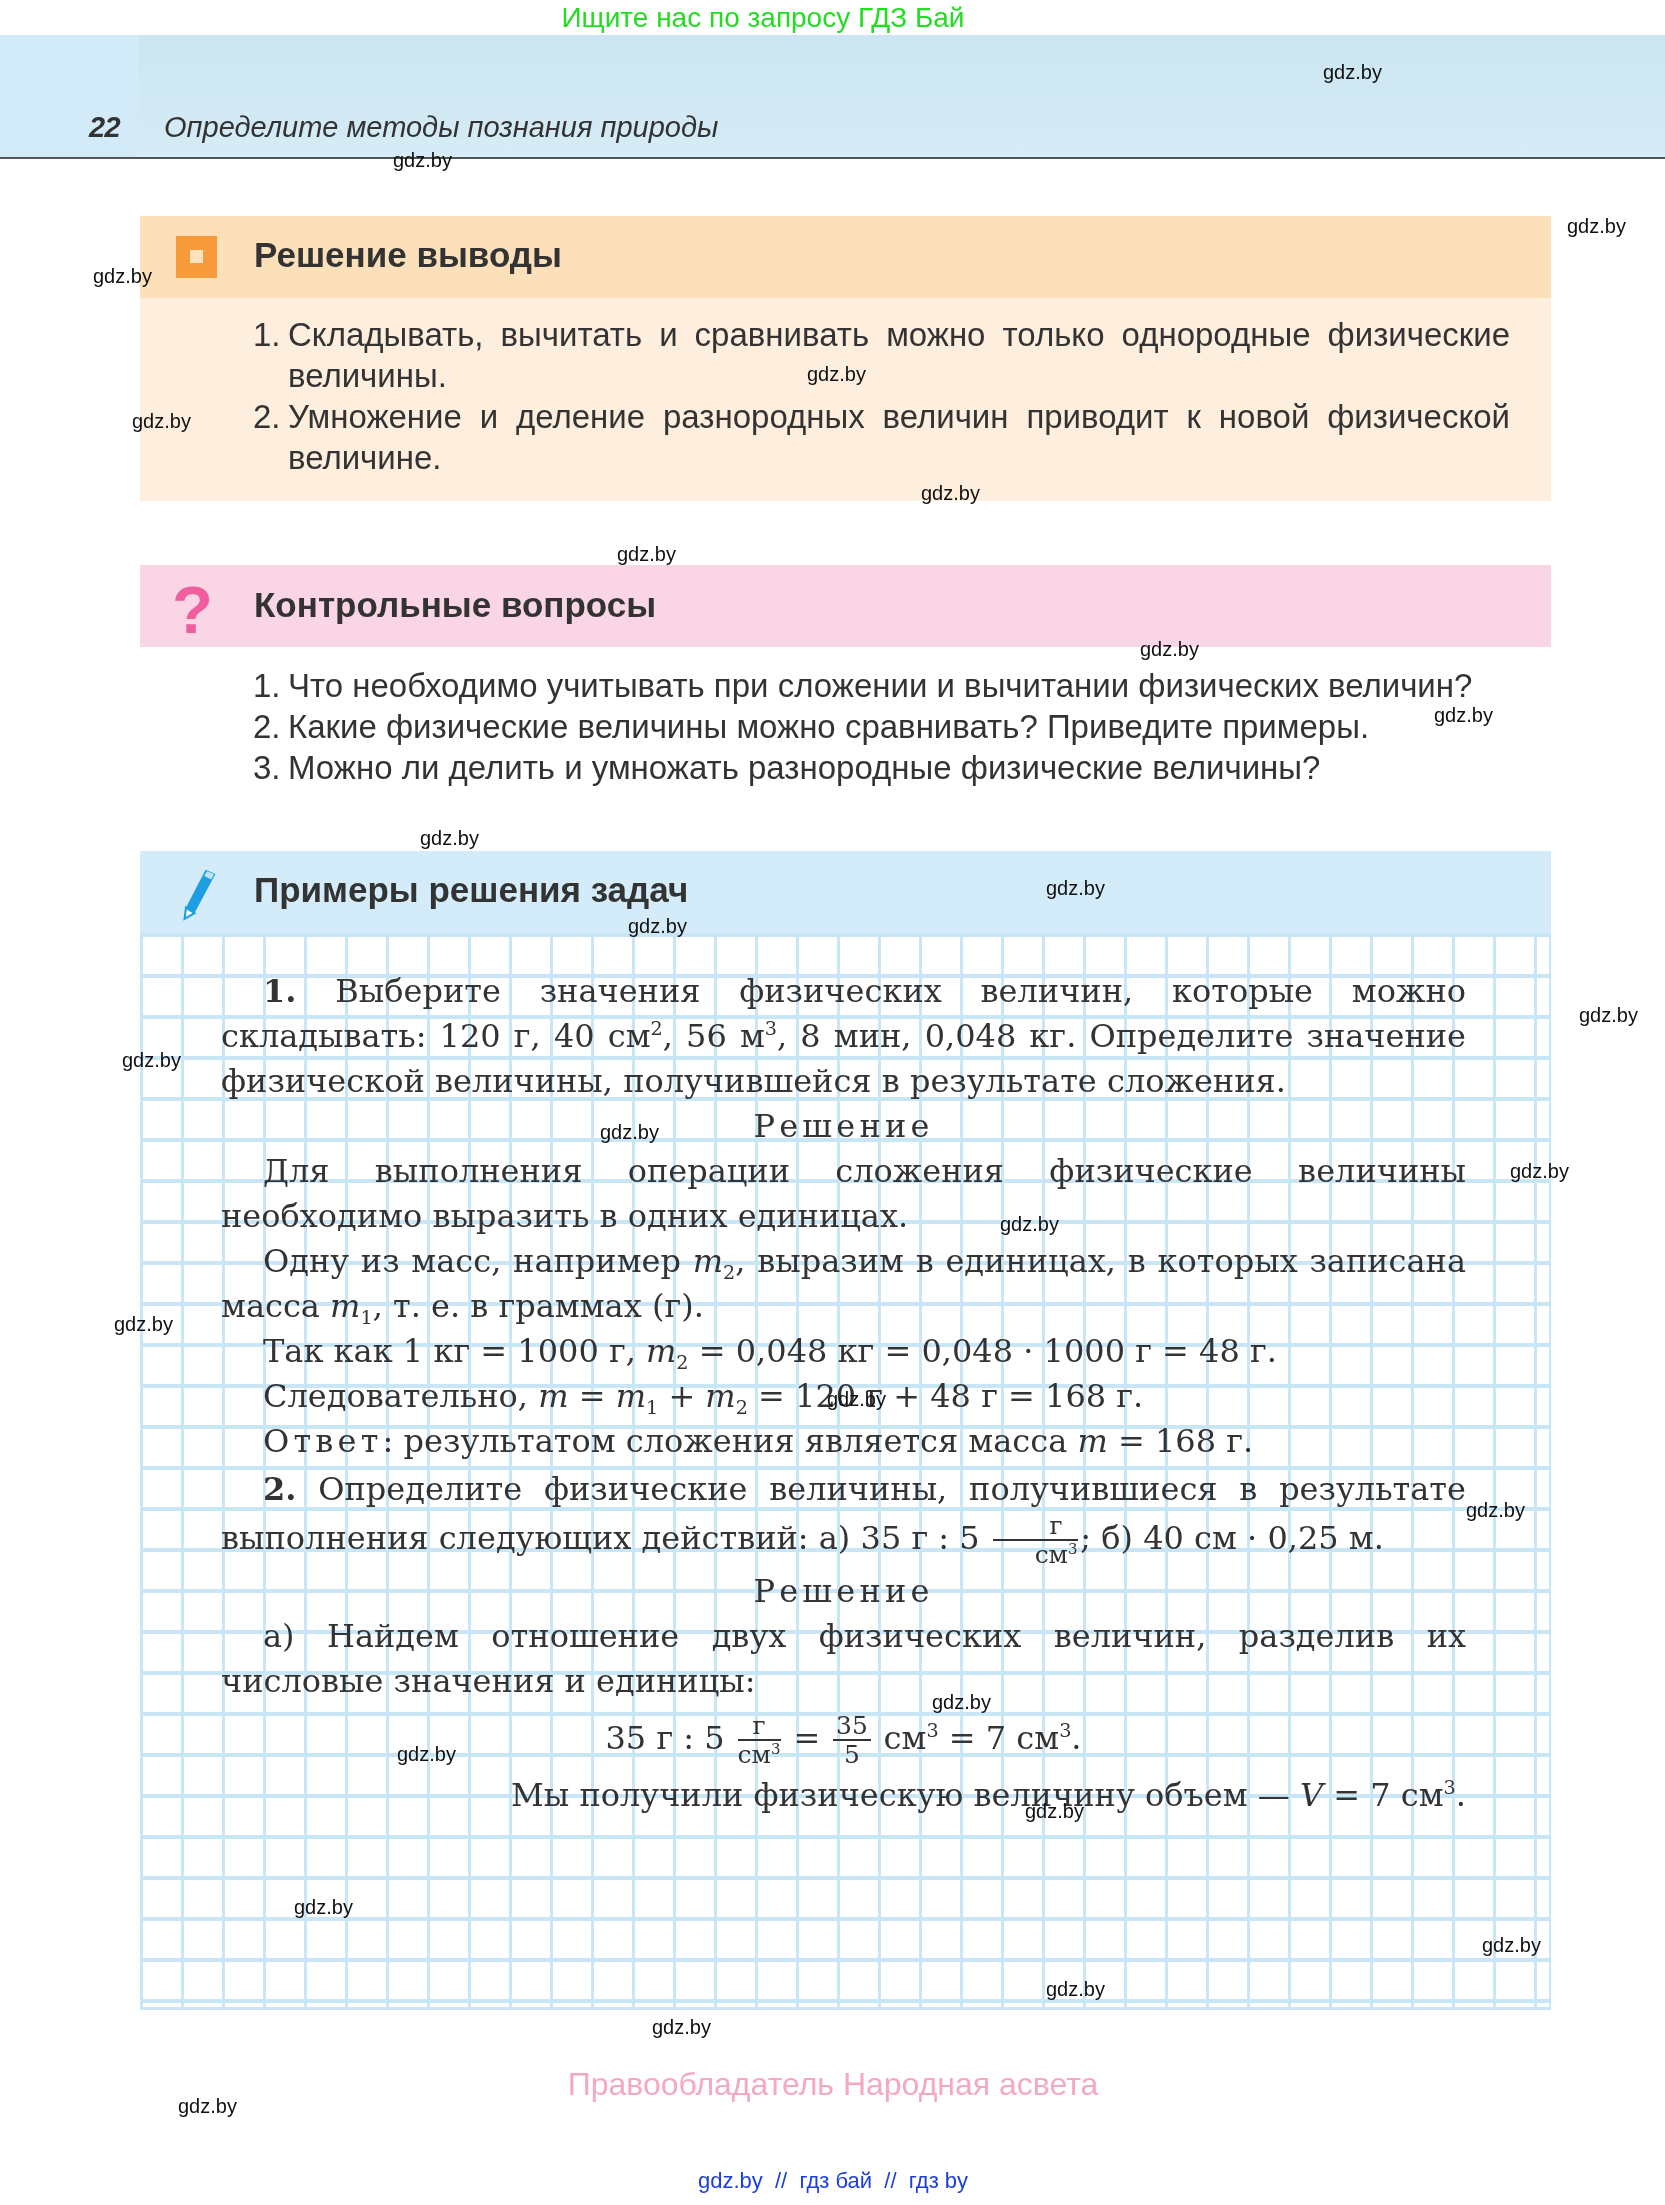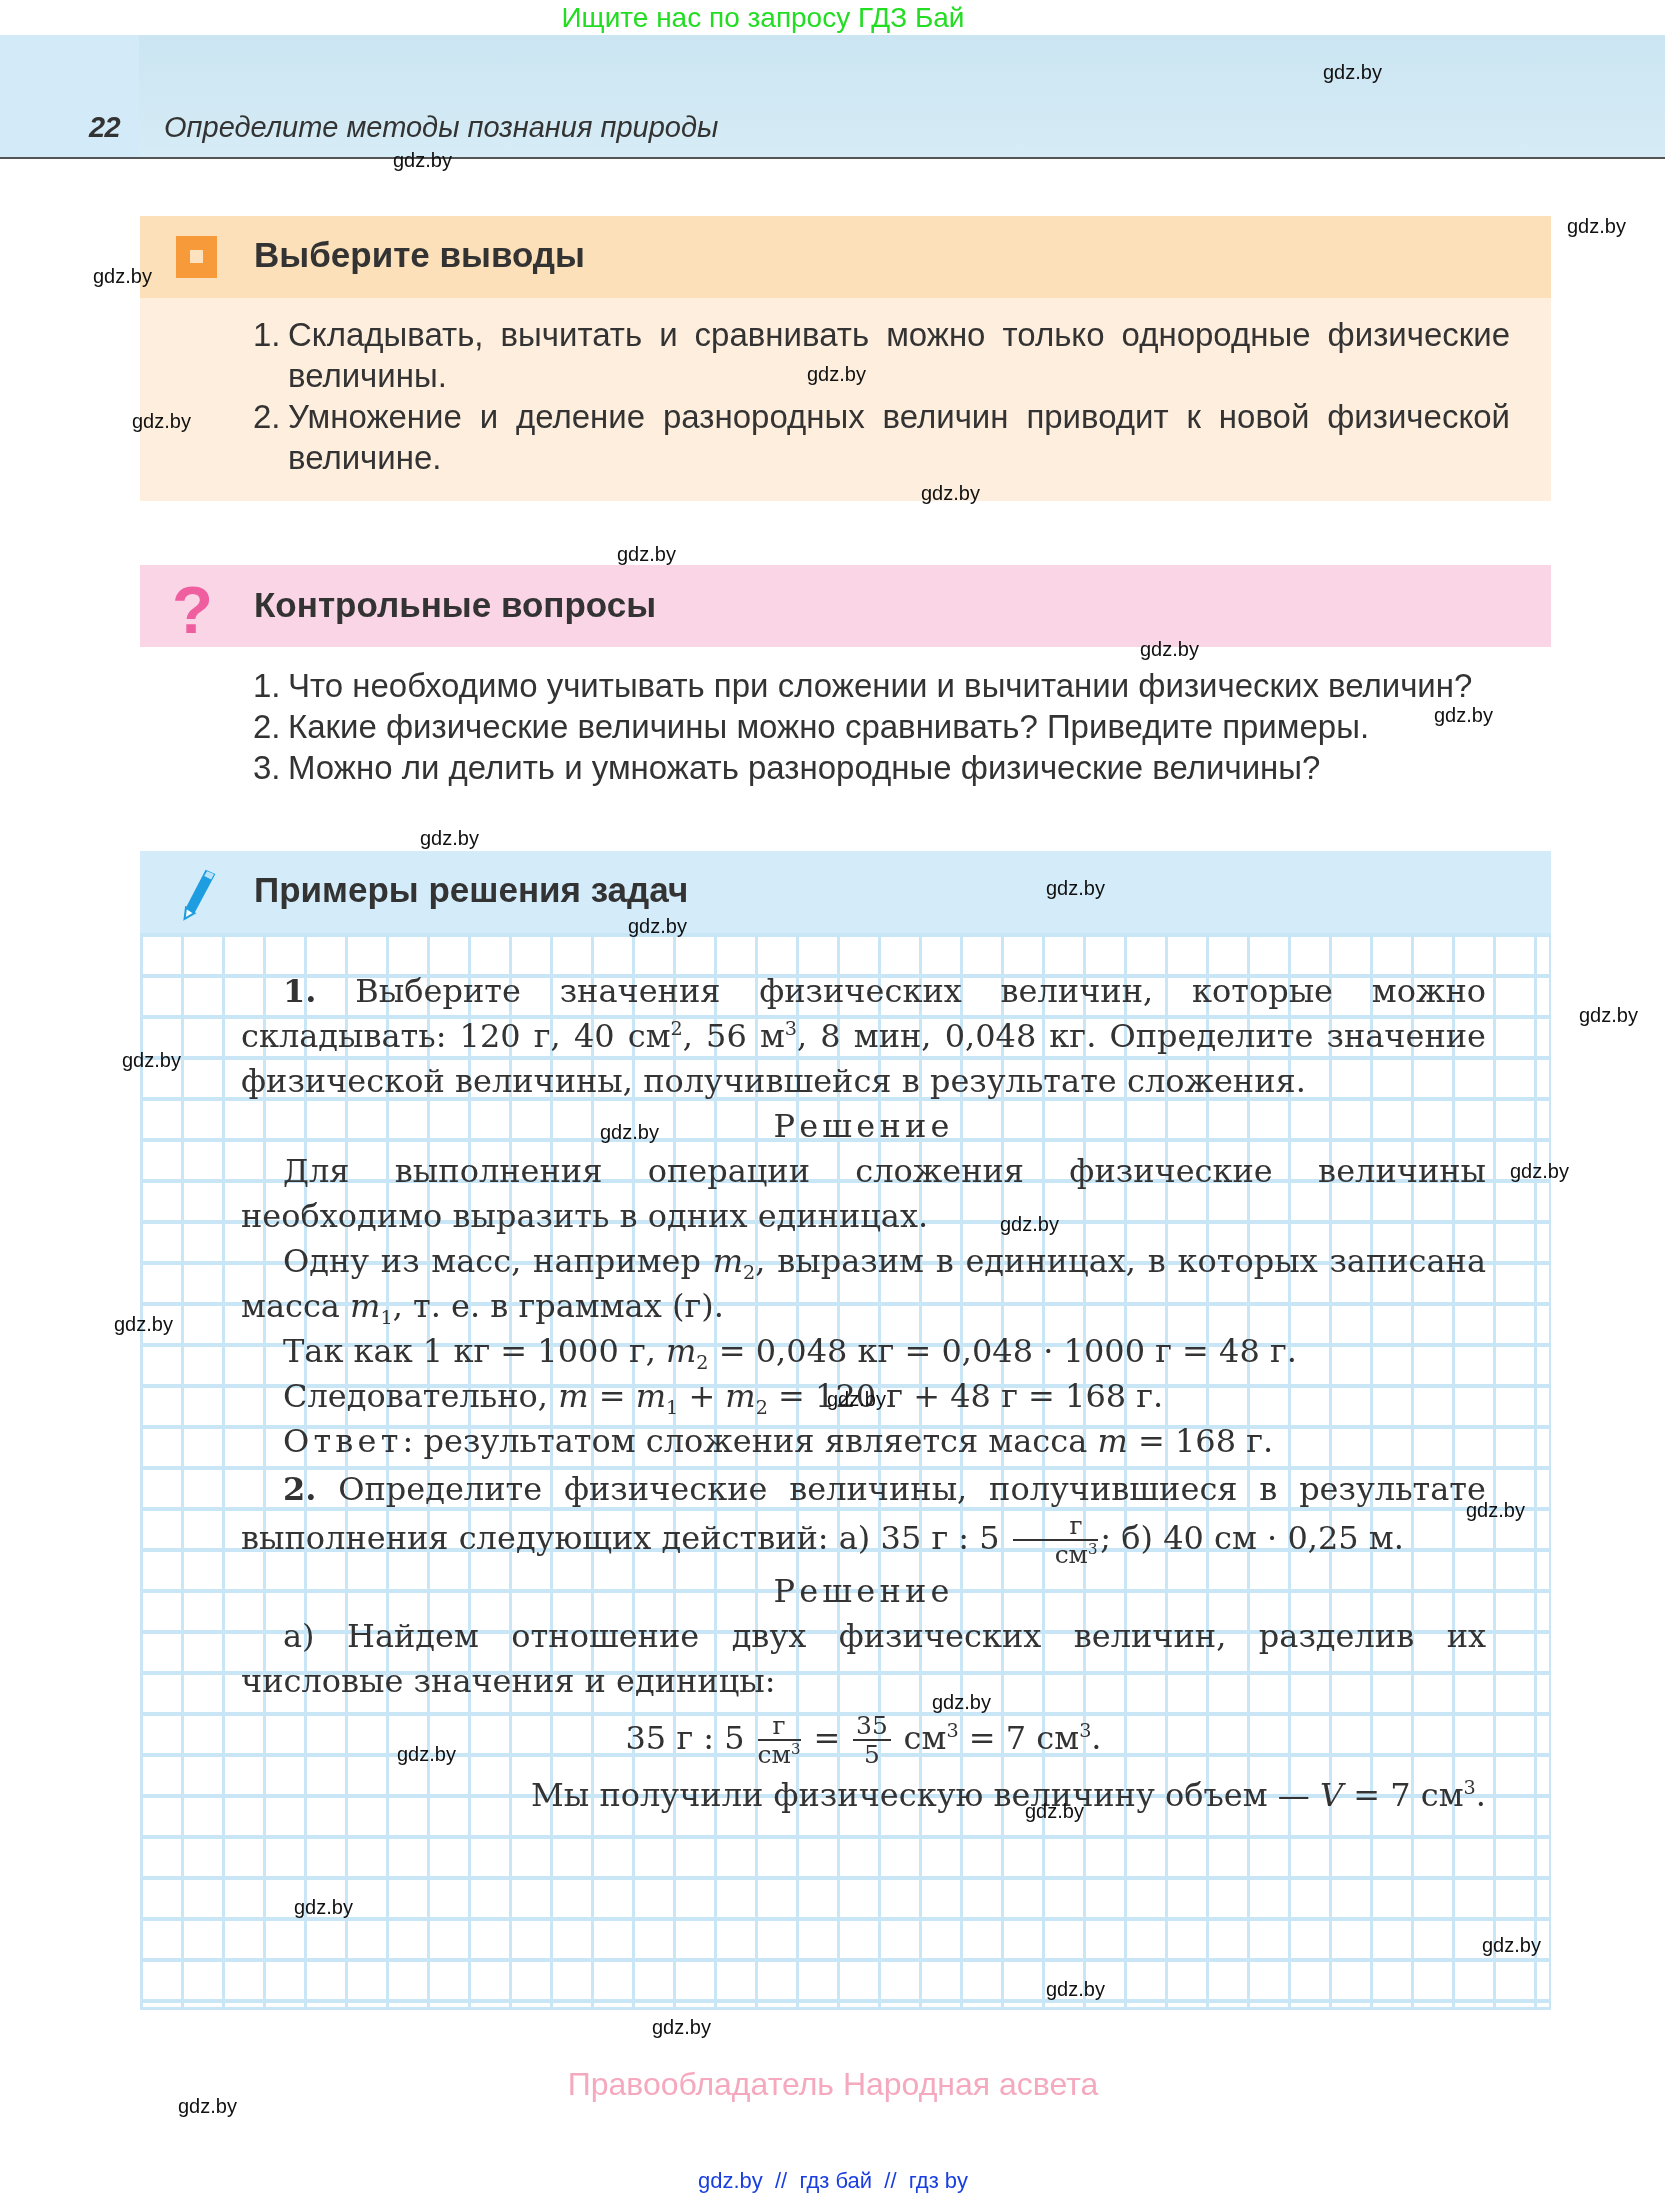--- a/index.html
+++ b/index.html
@@ -34,21 +34,21 @@
   .box-blue-head{left:140px;top:851px;width:1411px;height:82px;background:#d4ecfa;}
   .pencil-icon{left:179px;top:867px;width:42px;height:56px;}
 
   .grid{left:140px;top:933px;width:1411px;height:1077px;
     background-color:#ffffff;
     background-image:
       linear-gradient(#c9e6f7 0,#c9e6f7 3.5px,transparent 3.5px),
       linear-gradient(90deg,#c9e6f7 0,#c9e6f7 2.8px,transparent 2.8px);
     background-size:41px 41px, 41px 41px;
     border-right:2.8px solid #c9e6f7;border-bottom:3.5px solid #c9e6f7;box-sizing:border-box;}
-  .serif{font-family:"DejaVu Serif","Liberation Serif",serif;color:#333;margin-left:20px;}
+  .serif{font-family:"DejaVu Serif","Liberation Serif",serif;color:#333;}
   .prob{left:221px;width:1245px;font-size:32px;line-height:45px;}
   .prob p{margin:0;text-align:justify;}
   .prob .indent{text-indent:42px;}
   .centered{text-align:center !important;letter-spacing:4.2px;}
   .it{font-style:italic;}
   sub,sup{font-size:0.6em;line-height:0;}
   .frac{display:inline-block;vertical-align:middle;text-align:center;font-size:0.78em;line-height:1.1;margin:0 2.8px;}
   .frac .n{display:block;border-bottom:2.1px solid #333;padding:0 2.8px;}
   .frac .d{display:block;}
   .eq{text-align:center !important;}
@@ -63,21 +63,21 @@
 <div class="abs page-header">
     <div class="left-strip"></div>
   </div>
 <div class="abs header-rule"></div>
 <div class="abs page-num">22</div>
 <div class="abs page-title">Определите методы познания природы</div>
 
 <div class="abs box-orange-head"></div>
 <div class="abs box-orange-body"></div>
 <div class="abs sq-icon"></div>
-<div class="abs sec-title" style="left:254px;top:235px;">Выберите выводы</div>
+<div class="abs sec-title" style="left:254px;top:235px;">Решение выводы</div>
 <div class="abs list list-text" style="top:314px;">
   <div class="item">
       <span class="num">1.</span>
       <span class="txt">Складывать, вычитать и сравнивать можно только однородные физические величины.</span>
     </div>
   <div class="item">
       <span class="num">2.</span>
       <span class="txt">Умножение и деление разнородных величин приводит к новой физической величине.</span>
     </div>
 </div>

